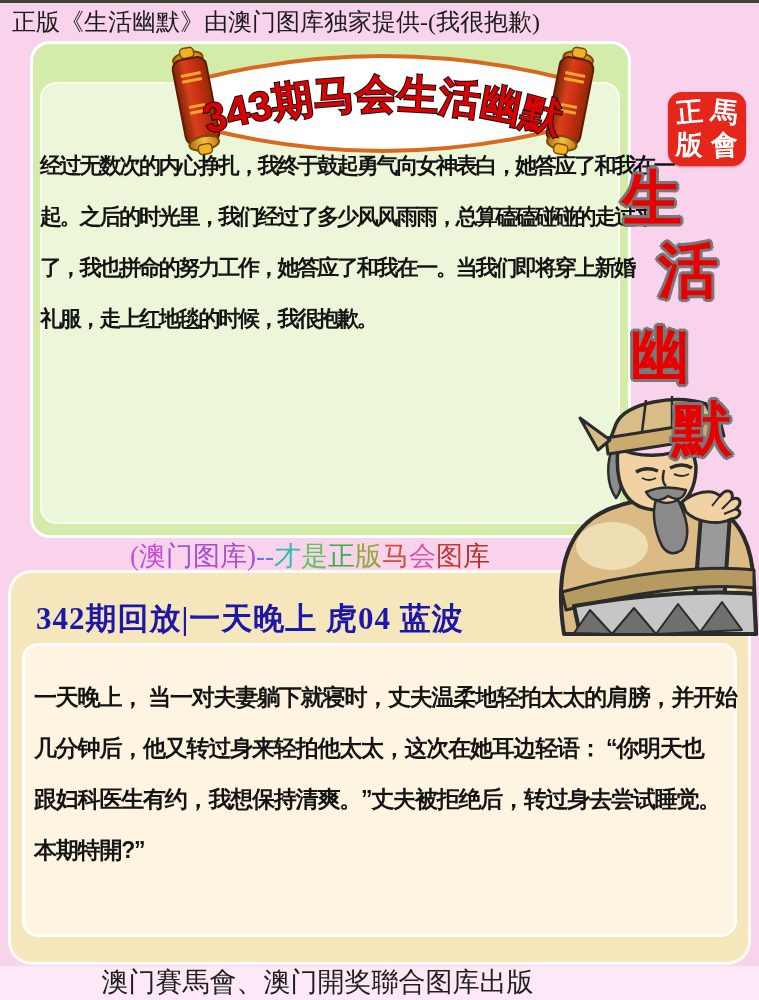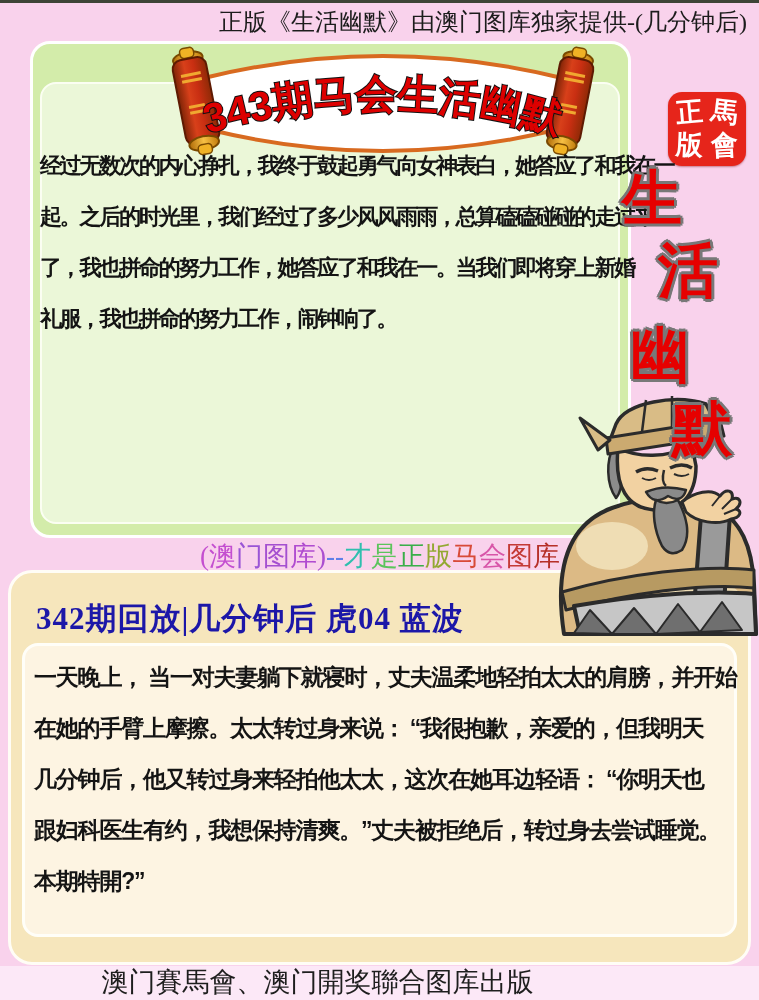--- a/index.html
+++ b/index.html
@@ -2,21 +2,21 @@
 <html><head>
 <meta charset="utf-8">
 <style>
   html,body{margin:0;padding:0;}
   #page{position:relative;width:759px;height:1000px;overflow:hidden;
         background:#f9d2ec;font-family:"Liberation Serif",serif;}
   .abs{position:absolute;}
 
   
   #top-line{left:0;top:0;width:759px;height:3px;background:#3e4437;}
-  #topbar{left:0;top:6px;width:759px;display:flex;justify-content:flex-end;
+  #topbar{left:0;top:6px;width:759px;display:flex;justify-content:flex-start;
           padding:0 12px;box-sizing:border-box;font-size:24px;color:#1c1c1c;}
 
   
   #main-box{left:30px;top:41px;width:601px;height:497px;background:#d3ecaa;
             border:3px solid #ffffff;border-radius:20px;box-sizing:border-box;}
   #inner-box{left:40px;top:82px;width:580px;height:442px;background:#ebf7d8;
              border:2px solid #fbfef2;border-radius:16px;box-sizing:border-box;}
   #main-story{left:40px;top:140px;width:595px;}
   .story-line{font-family:"Liberation Sans",sans-serif;font-weight:bold;color:#141414;
               font-size:22px;letter-spacing:-2.2px;line-height:51px;white-space:nowrap;}
@@ -41,49 +41,49 @@
          font-size:60px;color:#e60000;line-height:62px;
          text-shadow:3px 0 #787878,-3px 0 #787878,0 3px #787878,0 -3px #787878,
                      2px 2px #787878,-2px -2px #787878,2px -2px #787878,-2px 2px #787878;}
   .v0{left:12px;top:8px;}  .v1{left:48px;top:80px;}
   .v2{left:20px;top:165px;} .v3{left:62px;top:238px;}
 
   
   #scholar{left:554px;top:396px;width:204px;height:240px;z-index:5;}
 
   
-  #tagline{left:130px;top:538px;width:500px;text-align:center;font-size:27px;
+  #tagline{left:130px;top:538px;width:500px;text-align:left;font-size:27px;
            letter-spacing:0px;white-space:nowrap;z-index:2;}
   .tag-char{font-weight:normal;}
 
   
   #review-box{left:8px;top:570px;width:743px;height:395px;background:#f6e6bc;
               border:3px solid #fffdf6;border-radius:24px;box-sizing:border-box;z-index:1;}
   #review-header{left:36px;top:598px;font-size:31px;font-weight:bold;color:#1c17a8;
                  letter-spacing:1px;z-index:2;white-space:nowrap;}
   #review-inner{left:22px;top:643px;width:715px;height:294px;background:#fdf4e2;
                 border:3px solid #fffef8;border-radius:16px;box-sizing:border-box;z-index:1;}
-  #review-story{left:34px;top:652px;width:700px;z-index:2;}
+  #review-story{left:34px;top:672px;width:700px;z-index:2;}
   #review-answer{left:30px;top:928px;font-size:25px;font-weight:bold;color:#2b24cc;z-index:2;}
 
   
   #footer-strip{left:0;top:966px;width:759px;height:34px;background:#fce8f7;}
   #footer-text{left:0;top:964px;width:759px;text-align:center;font-size:27px;color:#1e1e1e;
                transform:translateX(-62px);white-space:nowrap;}
 </style>
 </head>
 <body>
 
 <div id="page">
 
   <div id="top-line" class="abs"></div>
 
   <div id="topbar" class="abs">
     <span>正版《生活幽默》由澳门图库独家提供-</span>
-    <span>(几分钟后)</span>
+    <span>(我很抱歉)</span>
   </div>
 
   <div id="main-box" class="abs"></div>
   <div id="inner-box" class="abs"></div>
 
   <svg id="scroll-banner" class="abs" viewBox="0 0 470 110">
     <defs>
       <linearGradient id="rollg" x1="0" y1="0" x2="1" y2="0">
         <stop offset="0" stop-color="#7e2406"></stop>
           <stop offset="0.35" stop-color="#d8401a"></stop>
@@ -132,21 +132,21 @@
       <span class="vchar v0">生</span>
       <span class="vchar v1">活</span>
       <span class="vchar v2">幽</span>
       <span class="vchar v3">默</span>
     </div>
 
   <div id="main-story" class="abs">
       <div class="story-line">经过无数次的内心挣扎，我终于鼓起勇气向女神表白，她答应了和我在一</div>
       <div class="story-line">起。之后的时光里，我们经过了多少风风雨雨，总算磕磕碰碰的走过来</div>
       <div class="story-line">了，我也拼命的努力工作，她答应了和我在一。当我们即将穿上新婚</div>
-      <div class="story-line">礼服，我也拼命的努力工作，闹钟响了。</div>
+      <div class="story-line">礼服，走上红地毯的时候，我很抱歉。</div>
     </div>
 
   <svg id="scholar" class="abs" viewBox="0 0 204 240">
     <g stroke="#2b2b2b" stroke-linejoin="round">
       <path d="M10,238 C0,172 14,128 58,112 C90,100 132,98 158,110 C188,123 198,152 200,188 L202,238 Z" fill="#dcba85" stroke-width="4"></path>
       <ellipse cx="58" cy="150" rx="36" ry="24" fill="#efddb4" stroke="none"></ellipse>
       <ellipse cx="150" cy="205" rx="38" ry="22" fill="#efddb4" stroke="none"></ellipse>
       <path d="M148,106 L176,118 L168,238 L138,238 Z" fill="#9a9a9a" stroke-width="4"></path>
       <path d="M8,196 C70,178 150,168 200,174 L200,192 C150,186 72,198 12,214 Z" fill="#b79a62" stroke-width="3"></path>
       <path d="M20,210 C90,198 160,194 200,198 L202,238 L26,238 Z" fill="#c6c6c6" stroke-width="4"></path>
@@ -164,25 +164,24 @@
       <path d="M92,96 Q110,88 132,94 Q128,108 114,100 Q100,110 92,96 Z" fill="#8a8a8a" stroke-width="2.5"></path>
       <path d="M102,104 Q112,110 124,104 C132,120 138,138 128,154 Q116,162 108,150 C100,134 98,116 102,104 Z" fill="#8a8a8a" stroke-width="2.5"></path>
       <path d="M128,106 C140,96 158,92 166,100 C172,92 180,94 178,103 C186,100 189,107 182,113 C189,115 186,122 177,123 C164,130 142,126 132,116 Z" fill="#f2d2a2" stroke-width="3"></path>
       <path d="M166,100 L158,110 M178,103 L168,113 M182,113 L170,118" fill="none" stroke-width="2"></path>
     </g>
   </svg>
 
   <div id="tagline" class="abs"><span class="tag-char" style="color: rgb(196, 79, 208);">(</span><span class="tag-char" style="color: rgb(196, 79, 208);">澳</span><span class="tag-char" style="color: rgb(154, 85, 214);">门</span><span class="tag-char" style="color: rgb(164, 79, 208);">图</span><span class="tag-char" style="color: rgb(176, 76, 208);">库</span><span class="tag-char" style="color: rgb(171, 79, 208);">)</span><span class="tag-char" style="color: rgb(95, 127, 232);">-</span><span class="tag-char" style="color: rgb(95, 127, 232);">-</span><span class="tag-char" style="color: rgb(47, 191, 174);">才</span><span class="tag-char" style="color: rgb(92, 196, 92);">是</span><span class="tag-char" style="color: rgb(58, 174, 74);">正</span><span class="tag-char" style="color: rgb(147, 168, 50);">版</span><span class="tag-char" style="color: rgb(216, 74, 56);">马</span><span class="tag-char" style="color: rgb(216, 85, 168);">会</span><span class="tag-char" style="color: rgb(196, 58, 54);">图</span><span class="tag-char" style="color: rgb(182, 48, 40);">库</span></div>
 
   <div id="review-box" class="abs"></div>
-  <div id="review-header" class="abs">342期回放|几分钟后  虎04  蓝波</div>
+  <div id="review-header" class="abs">342期回放|一天晚上  虎04  蓝波</div>
   <div id="review-inner" class="abs"></div>
   <div id="review-story" class="abs">
       <div class="story-line review-line">一天晚上， 当一对夫妻躺下就寝时，丈夫温柔地轻拍太太的肩膀，并开始</div>
-      <div class="story-line review-line">在她的手臂上摩擦。太太转过身来说： “我很抱歉，亲爱的，但我明天</div>
       <div class="story-line review-line">几分钟后，他又转过身来轻拍他太太，这次在她耳边轻语： “你明天也</div>
       <div class="story-line review-line">跟妇科医生有约，我想保持清爽。”丈夫被拒绝后，转过身去尝试睡觉。</div>
       <div class="story-line review-line">本期特開?”</div>
     </div>
 
   <div id="footer-strip" class="abs"></div>
   <div id="footer-text" class="abs">澳门賽馬會、澳门開奖聯合图库出版</div>
 
 </div>
 

